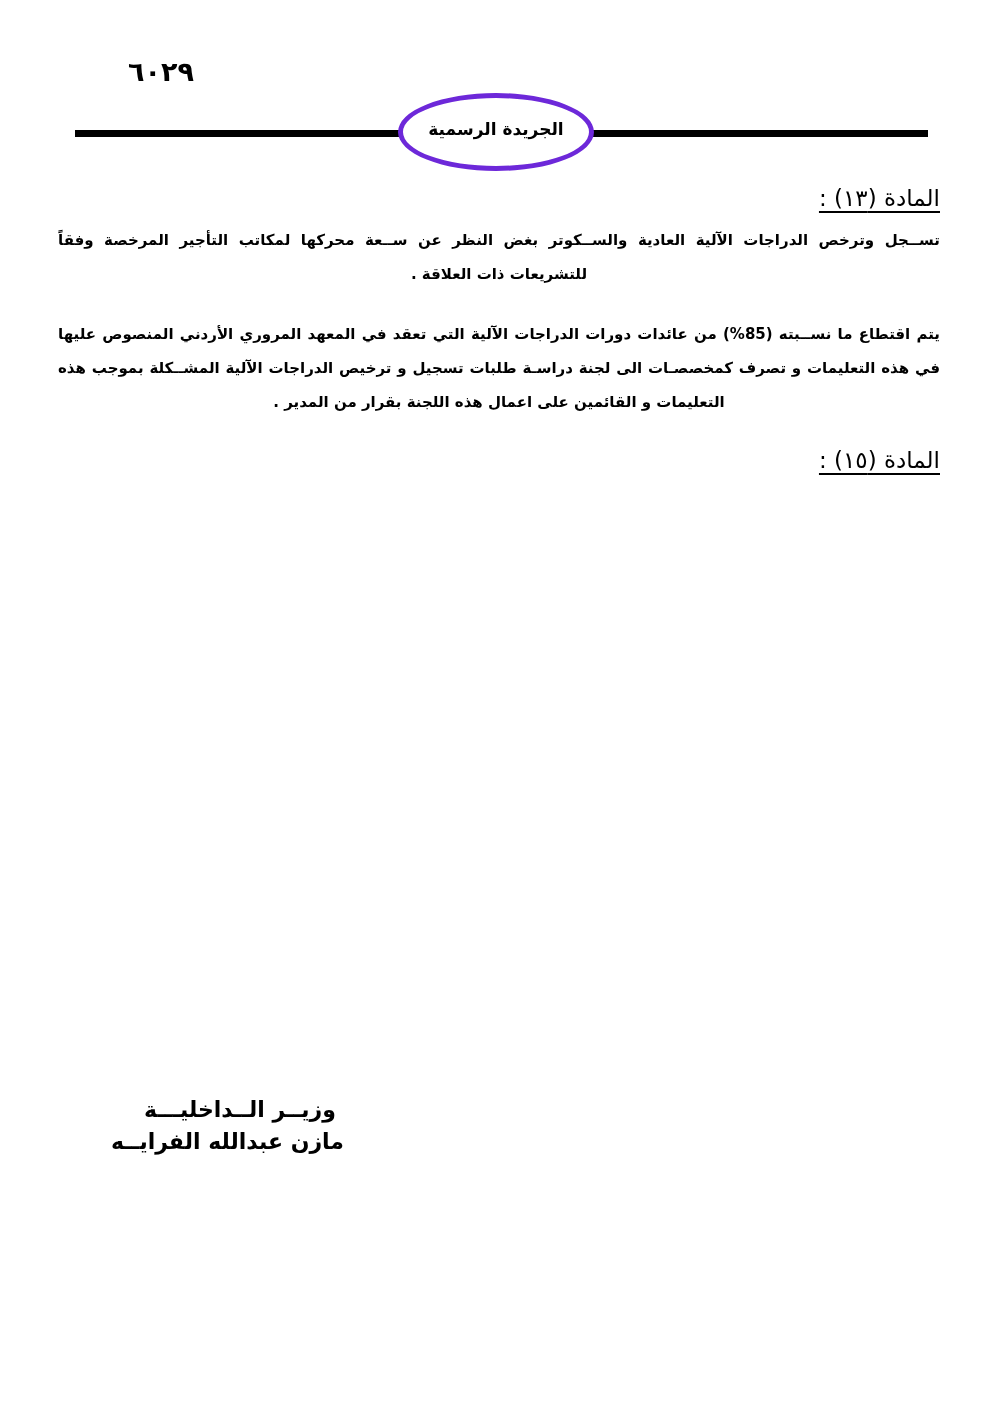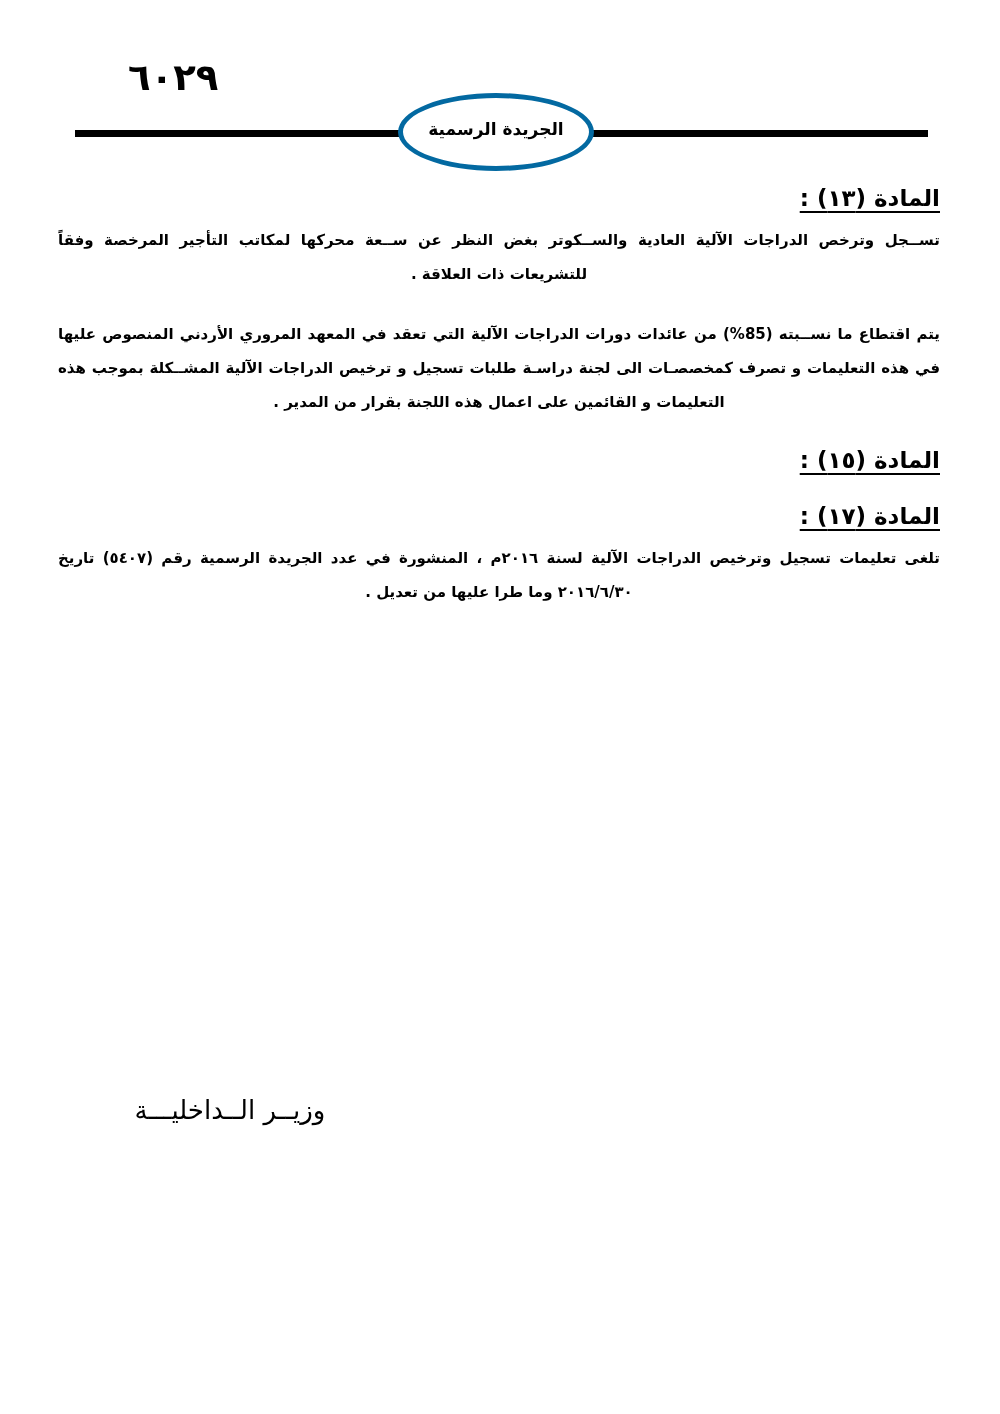--- a/index.html
+++ b/index.html
@@ -11,42 +11,42 @@
     color: #000000;
     font-family: "DejaVu Sans", "Liberation Sans", sans-serif;
     font-weight: bold;
     overflow: hidden;
   }
   .page-number {
     position: absolute;
     top: 56px;
     left: 128px;
     direction: rtl;
-    font-size: 37px;
+    font-size: 27px;
     letter-spacing: 13px;
     white-space: nowrap;
   }
   .rule {
     position: absolute;
     top: 130px;
     left: 75px;
     right: 72px;
     height: 7px;
     background: #000000;
     z-index: 1;
   }
   .oval {
     position: absolute;
     top: 93px;
     left: 398px;
     width: 196px;
     height: 78px;
     box-sizing: border-box;
     background: #ffffff;
-    border: 5px solid #0369a1;
+    border: 5px solid #6d28d9;
     border-radius: 50%;
     display: flex;
     align-items: center;
     justify-content: center;
     z-index: 2;
   }
   .oval-label {
     direction: rtl;
     font-size: 17px;
     margin-top: -6px;
@@ -57,43 +57,43 @@
     top: 183px;
     right: 60px;
     left: 58px;
     direction: rtl;
   }
   .article { margin: 0 0 26px 0; }
   .article-heading {
     margin: 0 0 10px 0;
     font-size: 23px;
     line-height: 30px;
-    font-weight: bold;
+    font-weight: normal;
     text-decoration: underline;
     text-decoration-thickness: 2px;
     text-underline-offset: 5px;
   }
   .article-body {
     margin: 0;
     font-size: 15px;
     line-height: 34px;
     font-weight: bold;
     text-align: justify;
     text-align-last: center;
   }
   .signature {
     position: absolute;
     top: 1094px;
-    left: 126px;
+    left: 136px;
     width: 208px;
     direction: rtl;
     text-align: center;
-    font-size: 26px;
+    font-size: 22px;
     line-height: 32px;
-    font-weight: normal;
+    font-weight: bold;
     white-space: nowrap;
   }
 </style>
 </head>
 <body>
 
 <div class="page">
 
   <div class="page-number">٦٠٢٩</div>
 
@@ -114,24 +114,21 @@
       <p class="article-body">يتم اقتطاع ما نســبته (85%) من عائدات دورات الدراجات الآلية التي تعقد في المعهد المروري الأردني المنصوص عليها في هذه التعليمات و تصرف كمخصصـات الى لجنة دراسـة طلبات تسجيل و ترخيص الدراجات الآلية المشــكلة بموجب هذه التعليمات و القائمين على اعمال هذه اللجنة بقرار من المدير .</p>
     </section>
 
     <section class="article">
       <h2 class="article-heading">المادة (١٥) :</h2>
     </section>
 
     <section class="article">
     </section>
 
-    <section class="article">
-      <h2 class="article-heading">المادة (١٧) :</h2>
-      <p class="article-body">تلغى تعليمات تسجيل وترخيص الدراجات الآلية لسنة ٢٠١٦م ، المنشورة في عدد الجريدة الرسمية رقم (٥٤٠٧) تاريخ ٢٠١٦/٦/٣٠ وما طرا عليها من تعديل .</p>
-    </section>
 
   </div>
 
   <div class="signature">
     <div>وزيــر الــداخليـــة</div>
+    <div>مازن عبدالله الفرايــه</div>
   </div>
 
 </div>
 
 </body></html>

